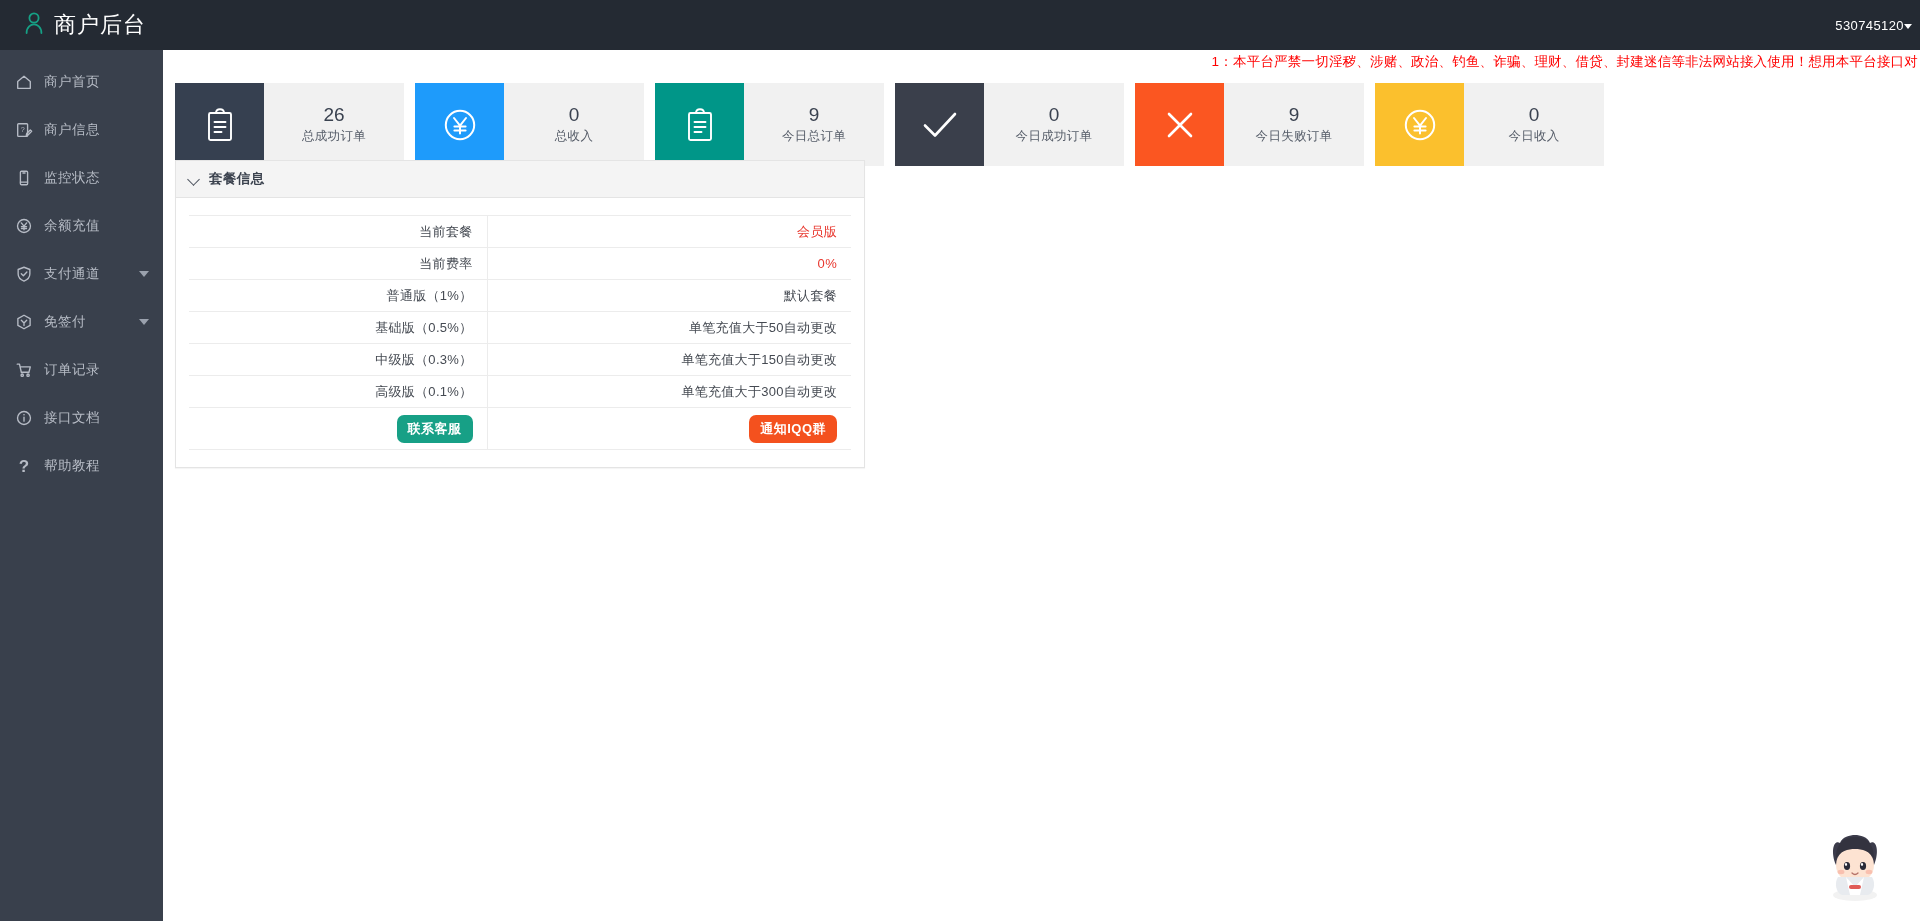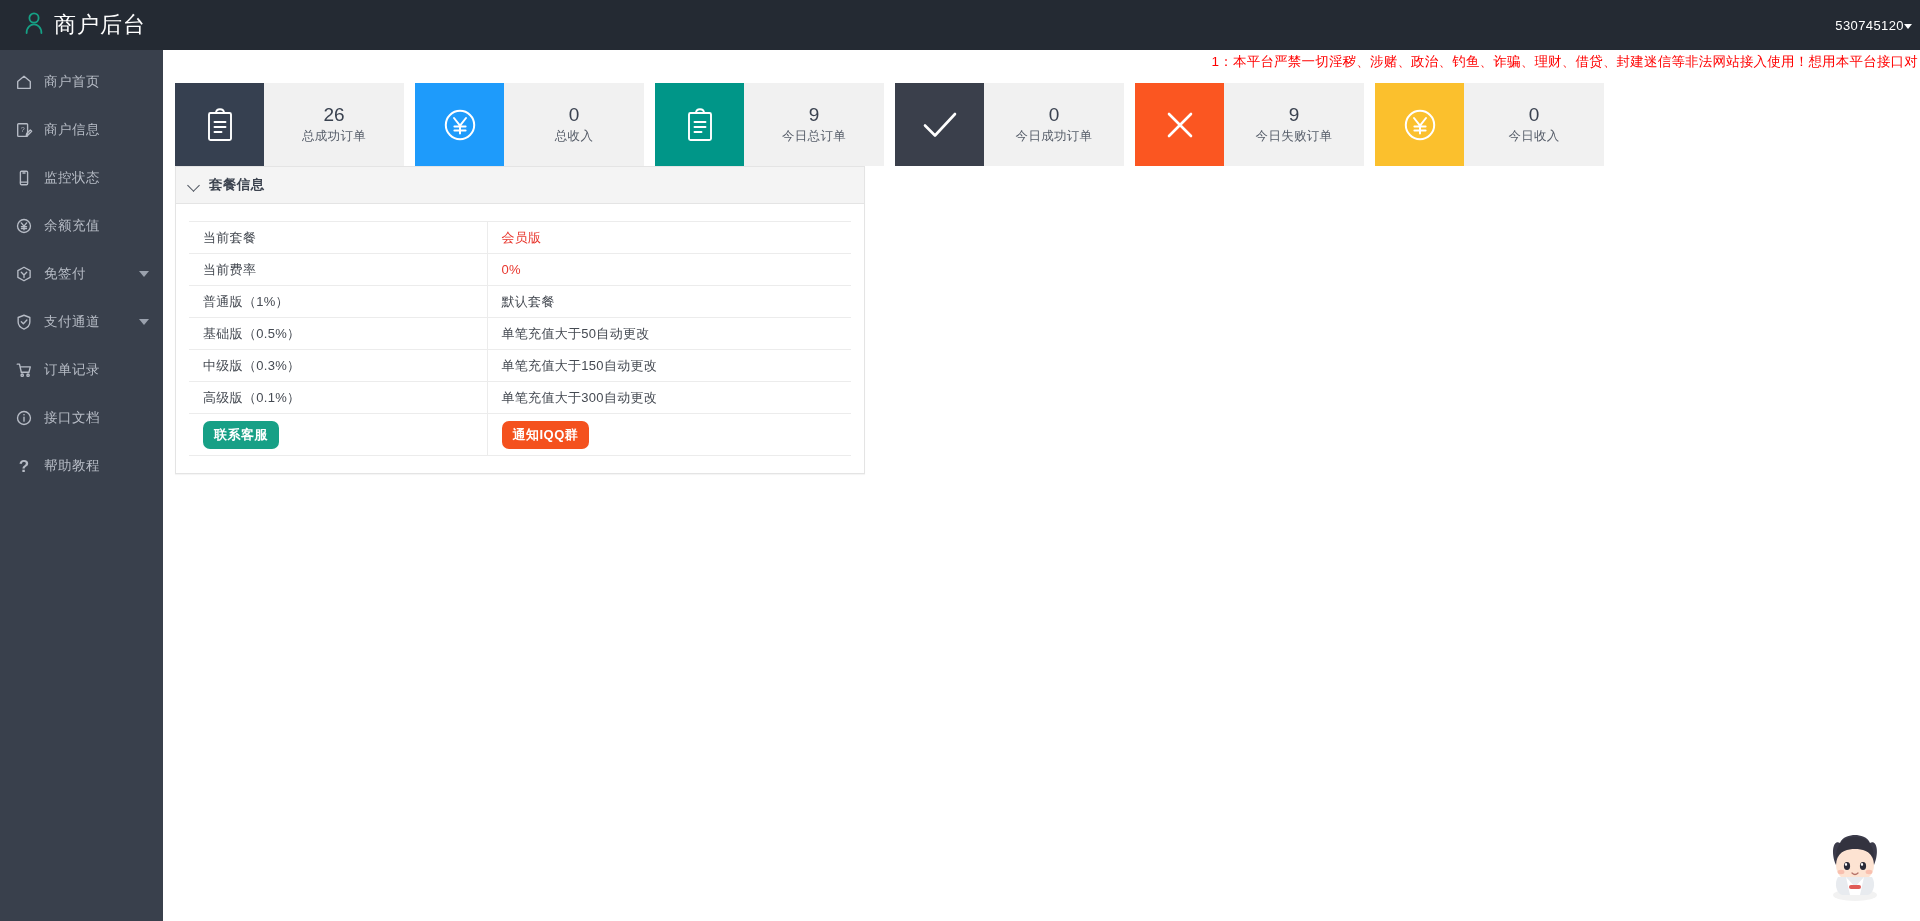--- a/index.html
+++ b/index.html
@@ -105,21 +105,21 @@
   }
   .stat-value {
     font-size: 19px; color: #3a4250; line-height: 1.15; font-weight: 400;
   }
   .stat-label {
     font-size: 12.5px; color: #555c68; margin-top: 3px; letter-spacing: .3px;
   }
 
   
   #panel {
-    position: absolute; top: 116px; left: 12px;
+    position: absolute; top: 110px; left: 12px;
     width: 690px;
     background: #ffffff;
     border: 1px solid #e4e4e4;
     box-shadow: 0 1px 1px rgba(0,0,0,.04);
   }
   #panel-head {
     height: 37px; background: #f4f4f4;
     border-bottom: 1px solid #e4e4e4;
     display: flex; align-items: center; padding-left: 13px; gap: 9px;
     cursor: pointer;
@@ -129,21 +129,21 @@
   }
   #panel-head .chev::after {
     content: ""; position: absolute; left: 0; top: 1px;
     width: 8px; height: 8px;
     border-right: 1.6px solid #4a515c; border-bottom: 1.6px solid #4a515c;
     transform: rotate(45deg);
   }
   #panel-title { font-size: 13.5px; color: #3c434f; font-weight: bold; letter-spacing: .4px; }
   #panel-body { padding: 17px 13px 17px 13px; }
 
-  table.info { width: 100%; border-collapse: collapse; table-layout: fixed; }
+  table.info { width: 100%; border-collapse: collapse; table-layout: fixed; text-align: right; }
   table.info tr { border-bottom: 1px solid #ececec; }
   table.info tr:first-child { border-top: 1px solid #ececec; }
   table.info td {
     height: 32px; padding: 0 14px;
     font-size: 13px; color: #454a52; vertical-align: middle;
     letter-spacing: .3px;
   }
   table.info td.k { width: 298px; border-right: 1px solid #ececec; }
   table.info td.v.hl { color: #e8362d; }
   table.info tr.btn-row td { height: 42px; }
@@ -217,35 +217,35 @@
           <svg width="18" height="18" viewBox="0 0 20 20">
             <circle cx="10" cy="10" r="7.2" fill="none" stroke="#b7bcc6" stroke-width="1.5" stroke-linecap="round" stroke-linejoin="round"></circle>
             <path d="M7 6.5 L10 10.2 L13 6.5 M7.2 10.7 H12.8 M7.2 12.8 H12.8 M10 10.2 V14.2" fill="none" stroke="#b7bcc6" stroke-width="1.5" stroke-linecap="round" stroke-linejoin="round"></path>
           </svg>
         </span>
         <span class="nav-label">余额充值</span>
       </div>
       <div class="nav-item">
         <span class="nav-ico">
           <svg width="18" height="18" viewBox="0 0 20 20">
+            <path d="M10 2.5 L16.5 5 V10 C16.5 14 13.5 16.5 10 17.8 C6.5 16.5 3.5 14 3.5 10 V5 Z" fill="none" stroke="#b7bcc6" stroke-width="1.5" stroke-linecap="round" stroke-linejoin="round"></path>
+            <path d="M7 9.8 L9.3 12 L13.2 7.8" fill="none" stroke="#b7bcc6" stroke-width="1.5" stroke-linecap="round" stroke-linejoin="round"></path>
+          </svg>
+        </span>
+        <span class="nav-label">支付通道</span>
+        <span class="nav-arrow"></span>
+      </div>
+      <div class="nav-item">
+        <span class="nav-ico">
+          <svg width="18" height="18" viewBox="0 0 20 20">
             <path d="M10 2.5 L16.8 6.2 V13.8 L10 17.5 L3.2 13.8 V6.2 Z" fill="none" stroke="#b7bcc6" stroke-width="1.5" stroke-linecap="round" stroke-linejoin="round"></path>
             <path d="M7 8 L10 11 L13 8 M10 11 V14" fill="none" stroke="#b7bcc6" stroke-width="1.5" stroke-linecap="round" stroke-linejoin="round"></path>
           </svg>
         </span>
         <span class="nav-label">免签付</span>
-        <span class="nav-arrow"></span>
-      </div>
-      <div class="nav-item">
-        <span class="nav-ico">
-          <svg width="18" height="18" viewBox="0 0 20 20">
-            <path d="M10 2.5 L16.5 5 V10 C16.5 14 13.5 16.5 10 17.8 C6.5 16.5 3.5 14 3.5 10 V5 Z" fill="none" stroke="#b7bcc6" stroke-width="1.5" stroke-linecap="round" stroke-linejoin="round"></path>
-            <path d="M7 9.8 L9.3 12 L13.2 7.8" fill="none" stroke="#b7bcc6" stroke-width="1.5" stroke-linecap="round" stroke-linejoin="round"></path>
-          </svg>
-        </span>
-        <span class="nav-label">支付通道</span>
         <span class="nav-arrow"></span>
       </div>
       <div class="nav-item">
         <span class="nav-ico">
           <svg width="18" height="18" viewBox="0 0 20 20">
             <path d="M2.5 3.5 H5 L7 12.5 H15.5 L17 6.5 H5.6" fill="none" stroke="#b7bcc6" stroke-width="1.5" stroke-linecap="round" stroke-linejoin="round"></path>
             <circle cx="8" cy="15.7" r="1.3" fill="none" stroke="#b7bcc6" stroke-width="1.5" stroke-linecap="round" stroke-linejoin="round"></circle>
             <circle cx="14.5" cy="15.7" r="1.3" fill="none" stroke="#b7bcc6" stroke-width="1.5" stroke-linecap="round" stroke-linejoin="round"></circle>
           </svg>
         </span>

